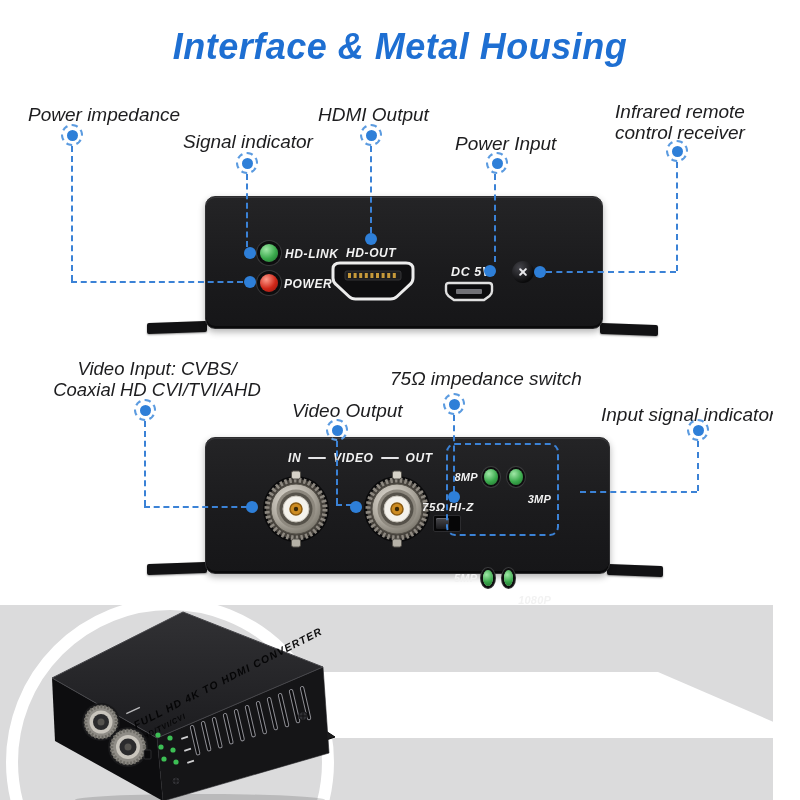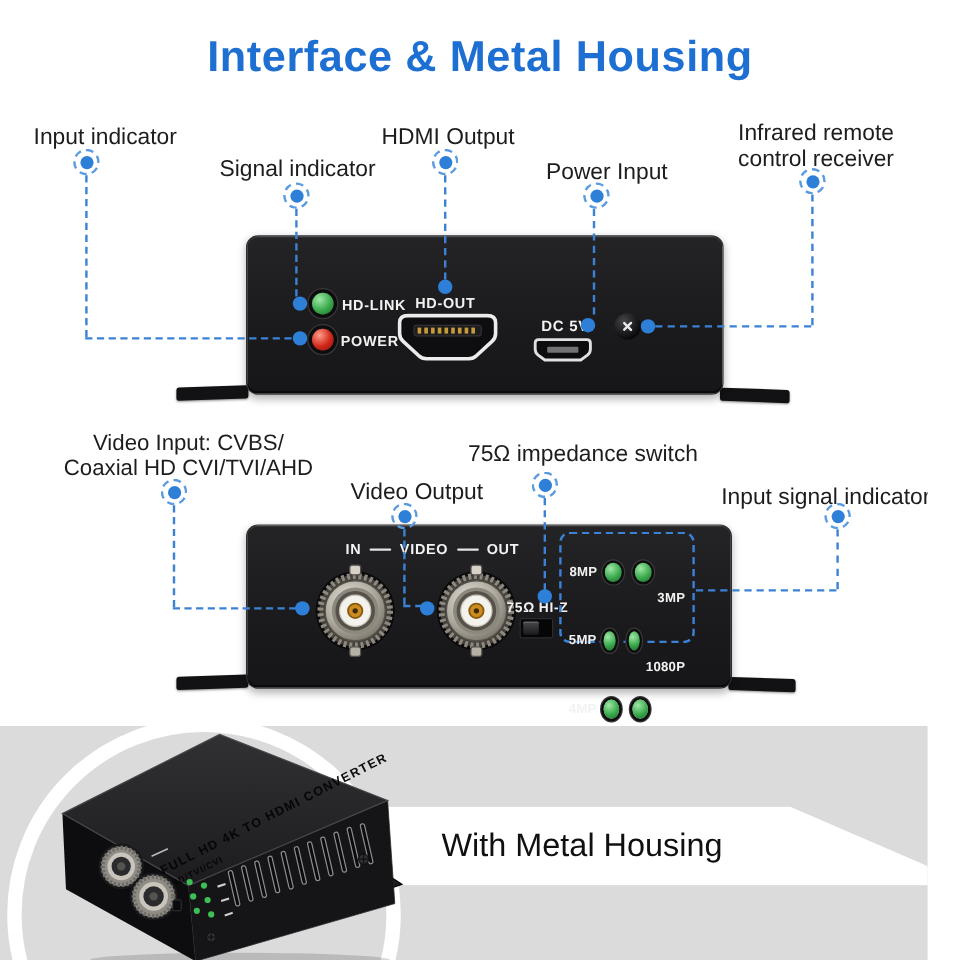--- a/index.html
+++ b/index.html
@@ -1,17 +1,17 @@
 <!DOCTYPE html>
 <html><head>
 <meta charset="utf-8">
 <style>
   html,body{margin:0;padding:0;background:#fff;}
   #page{position:relative;width:773px;height:800px;background:#fff;overflow:hidden;
-        font-family:"Liberation Sans",sans-serif;}
+        font-family:"Liberation Sans",sans-serif;font-style:italic;}
   .abs{position:absolute;}
 
   
   #title{left:0;top:26px;width:800px;text-align:center;font-size:36px;font-weight:bold;
          color:#1e6fd2;letter-spacing:.5px;}
 
   
   .lbl{color:#1d1d1f;font-size:19px;line-height:21px;white-space:nowrap;}
   .lbl.center{text-align:center;white-space:normal;}
 
@@ -82,21 +82,21 @@
       </radialGradient>
       <linearGradient id="topFace" x1="0" y1="0" x2="0" y2="1">
         <stop offset="0%" stop-color="#313134"></stop>
           <stop offset="100%" stop-color="#1c1c1f"></stop>
       </linearGradient>
     </defs>
   </svg>
 
   <div id="title" class="abs">Interface &amp; Metal Housing</div>
 
-  <div class="abs lbl" style="left:28px;top:104px;">Input indicator</div>
+  <div class="abs lbl" style="left:28px;top:104px;">Power impedance</div>
   <div class="abs lbl" style="left:183px;top:131px;">Signal indicator</div>
   <div class="abs lbl" style="left:318px;top:104px;">HDMI Output</div>
   <div class="abs lbl" style="left:455px;top:133px;">Power Input</div>
   <div class="abs lbl center" style="left:610px;top:101px;width:140px;">
     <div>Infrared remote</div>
     <div>control receiver</div>
   </div>
 
   <div class="abs flange" style="left:147px;top:322px;width:60px;height:11px;transform:skewY(-2deg);"></div>
   <div class="abs flange" style="left:600px;top:324px;width:58px;height:11px;transform:skewY(2deg);"></div>
@@ -183,21 +183,21 @@
     <circle cx="40" cy="40" r="6" fill="#cd8c22" stroke="#8a5a10" stroke-width="1.5"></circle>
     <circle cx="40" cy="40" r="2.2" fill="#3d2a08"></circle>
   </svg>
 
   <div class="abs ptext" style="left:422px;top:501px;font-size:11.5px;">75Ω</div>
   <div class="abs ptext" style="left:449px;top:501px;font-size:11.5px;">HI-Z</div>
   <div id="zswitch" class="abs" style="left:433px;top:515px;">
     <span class="knob"></span>
   </div>
 
-  <div id="ledgrid" class="abs" style="left:466px;top:443px;">
+  <div id="ledgrid" class="abs" style="left:446px;top:443px;gap:44px;">
     <div class="ledrow">
       <span class="ll">8MP</span>
       <span class="led green small"></span>
       <span class="led green small"></span>
       <span class="lr">3MP</span>
     </div>
     <div class="ledrow">
       <span class="ll">5MP</span>
       <span class="led green small"></span>
       <span class="led green small"></span>
@@ -356,16 +356,15 @@
           <circle cx="136" cy="152" r="2.6"></circle>
       </g>
       <g fill="#cfcfd1">
         <rect x="141" y="128" width="7" height="1.8" transform="rotate(-18 141 128)"></rect>
         <rect x="144" y="140" width="7" height="1.8" transform="rotate(-18 144 140)"></rect>
         <rect x="147" y="152" width="7" height="1.8" transform="rotate(-18 147 152)"></rect>
       </g>
       <rect x="104" y="140" width="7" height="9" rx="1" fill="#0a0a0c" stroke="#3a3a3e" stroke-width="0.7"></rect>
     </svg>
 
-    <div id="caption" class="abs">With Metal Housing</div>
   </div>
 
 </div>
 
 </body></html>

